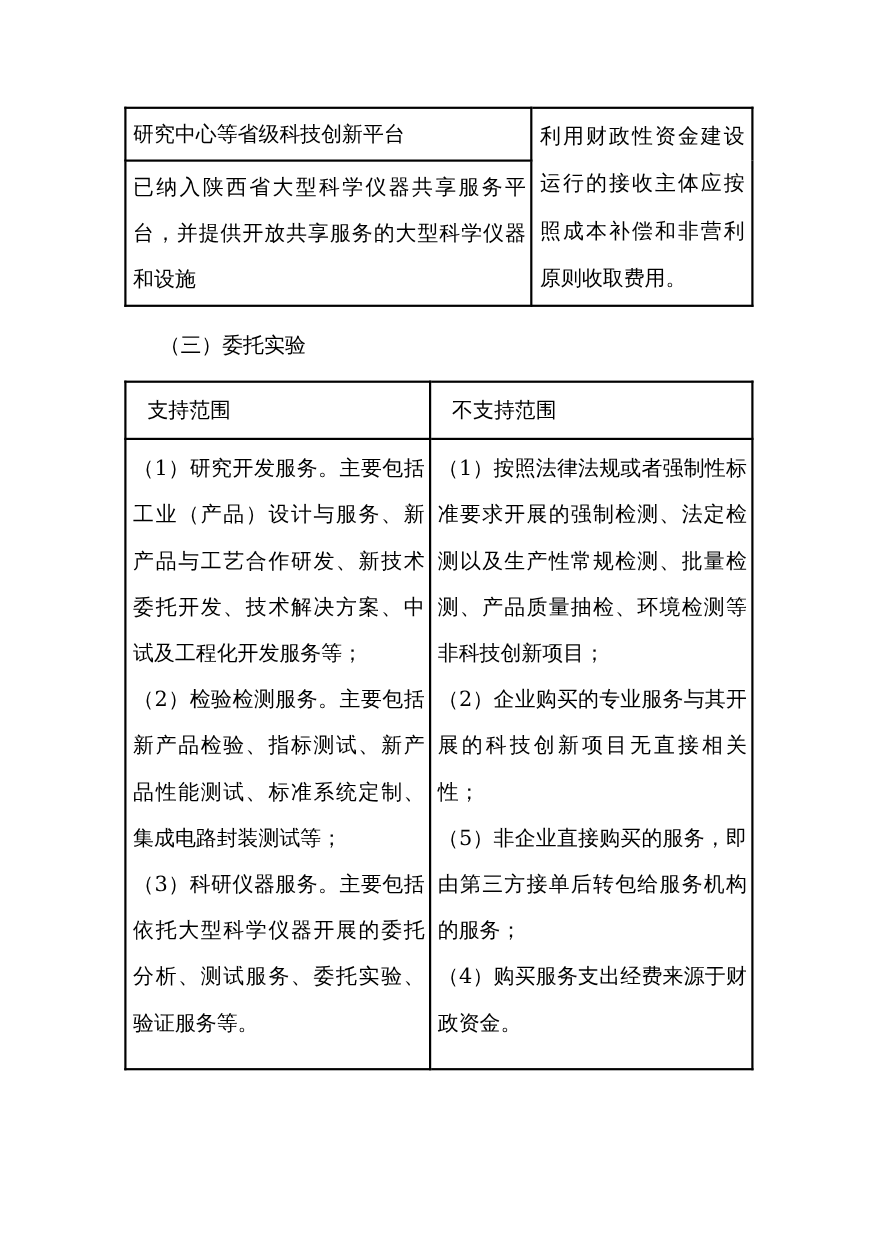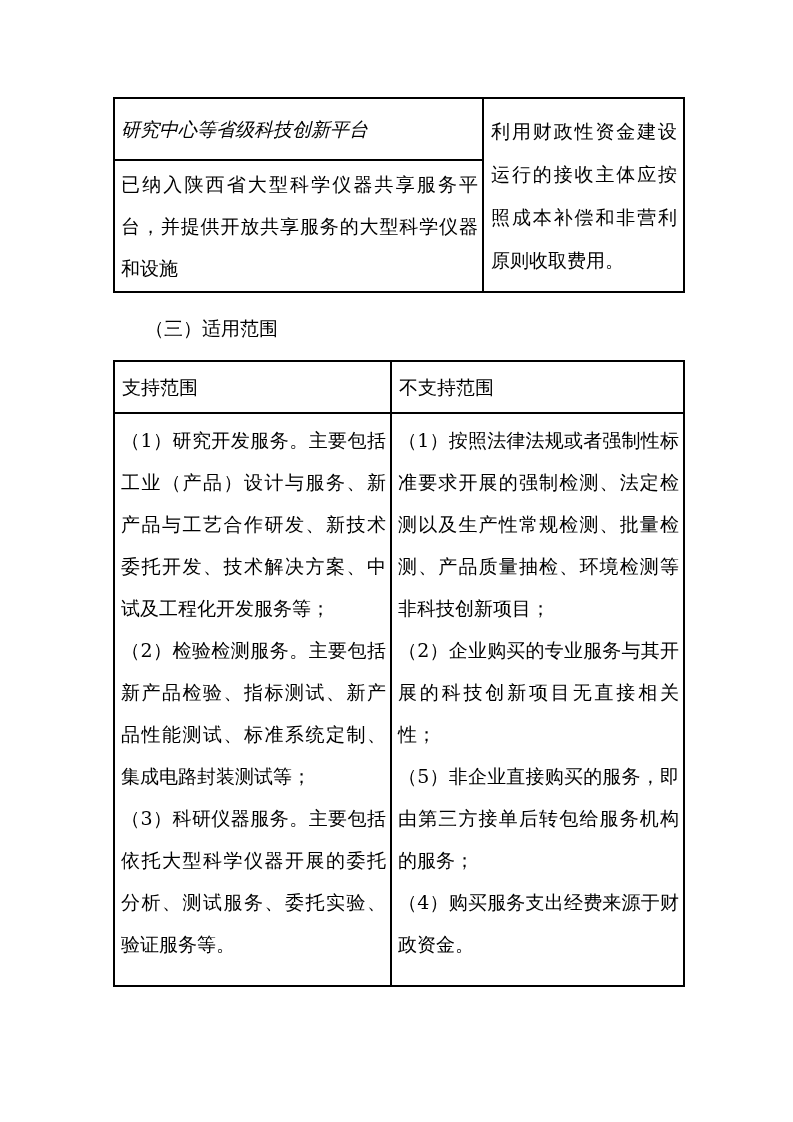--- a/index.html
+++ b/index.html
@@ -29,23 +29,22 @@
   table.tbl td, table.tbl th {
     border: 2px solid #000000;
     font-weight: normal;
     text-align: left;
   }
   
   .top-table td { line-height: 42px; vertical-align: middle; }
   .top-table .col-left  { width: 369px; }
   .top-table .col-right { width: 201px; }
   .top-table .cell-platform {
-    height: 62px;
+    height: 48px;
     padding: 2px 4px 2px 6px;
-    font-style: italic;
   }
   .top-table .cell-instrument {
     height: 122px;
     padding: 2px 4px 2px 6px;
     text-align: justify;
     text-justify: inter-ideograph;
     border-radius: 16px;
   }
   .top-table .cell-fee {
     padding: 3px 6px 2px 7px;
@@ -67,21 +66,21 @@
     margin-top: 2px;
     text-align: justify;
     text-justify: inter-ideograph;
   }
   
   .scope-table { margin-top: 9px; }
   .scope-table .col-supported   { width: 277px; }
   .scope-table .col-unsupported { width: 293px; }
   .scope-table th {
     height: 52px;
-    padding: 2px 4px 2px 7px;
+    padding: 2px 4px 2px 19px;
     line-height: 42px;
     vertical-align: middle;
     font-size: 19px;
   }
   .scope-table td.cell-items {
     vertical-align: top;
     padding: 5px 4px 20px 6px;
     height: 511px;
   }
   .scope-table td.cell-items p {
@@ -105,21 +104,21 @@
           <tr>
         <td class="cell-platform">研究中心等省级科技创新平台</td>
         <td class="cell-fee" rowspan="2">利用财政性资金建设运行的接收主体应按照成本补偿和非营利原则收取费用。</td>
       </tr>
       <tr>
         <td class="cell-instrument">已纳入陕西省大型科学仪器共享服务平台，并提供开放共享服务的大型科学仪器和设施</td>
       </tr>
     </tbody>
       </table>
 
-    <h3 class="sec-heading">（三）适用范围</h3>
+    <h3 class="sec-heading">（三）委托实验</h3>
 
 
     <table class="tbl scope-table">
       <colgroup>
         <col class="col-supported">
         <col class="col-unsupported">
       </colgroup>
       <tbody>
           <tr>
         <th>支持范围</th>

